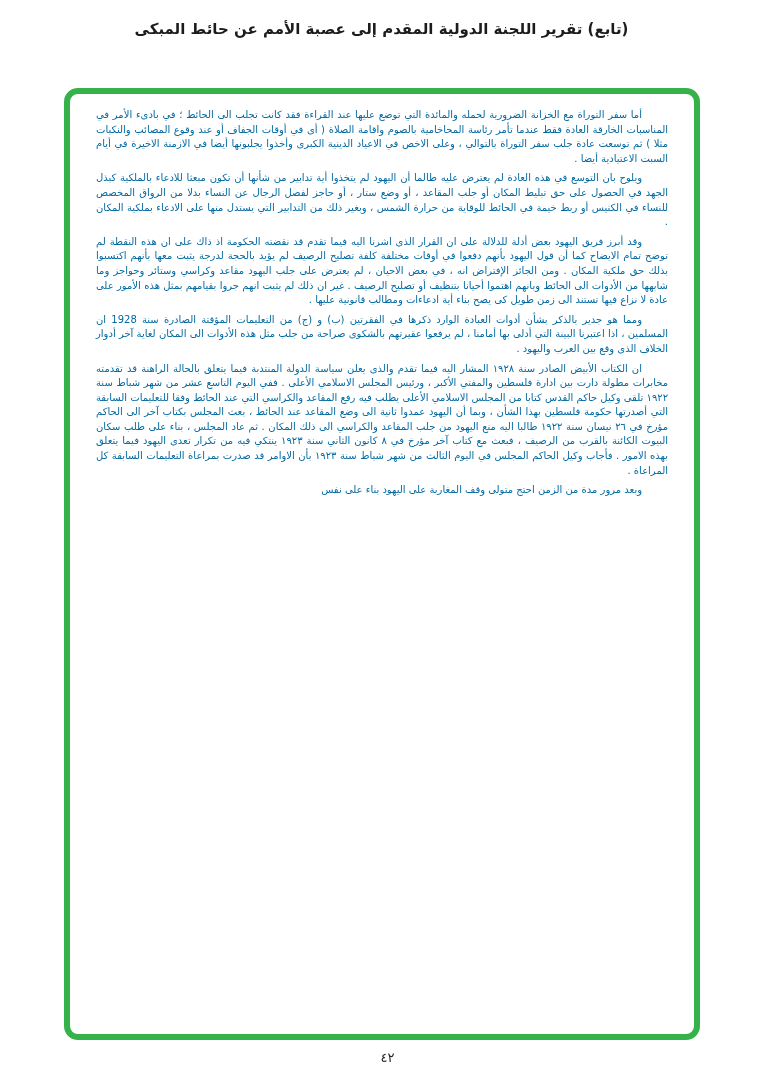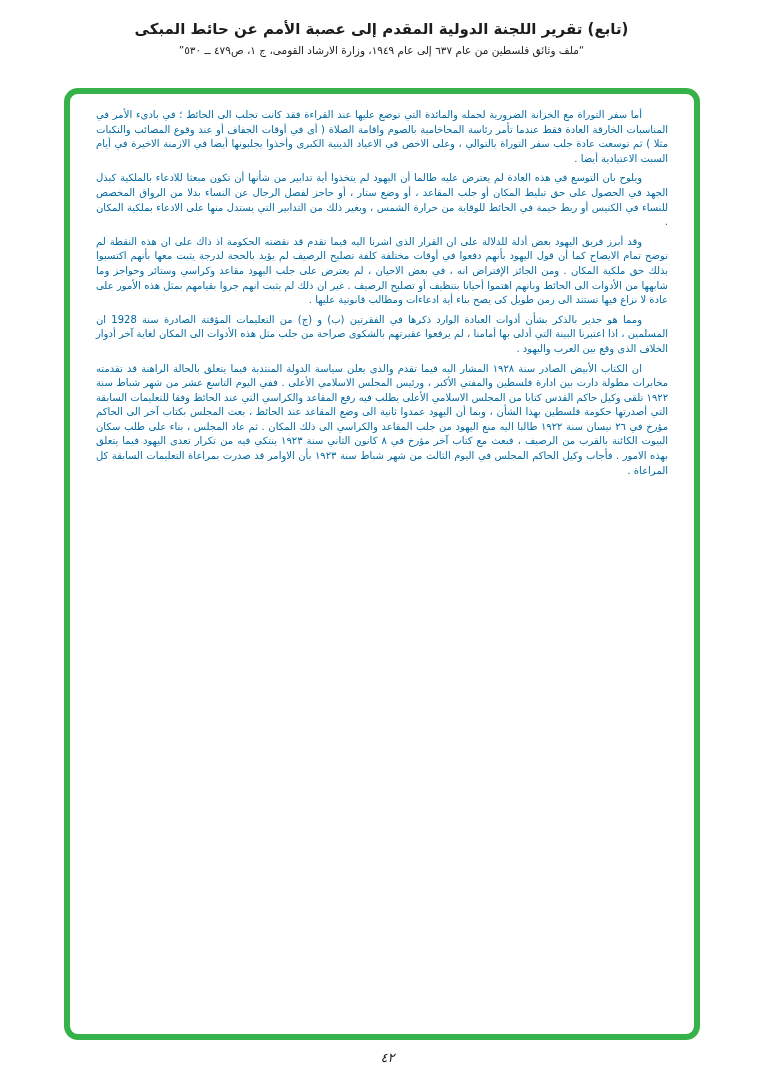--- a/index.html
+++ b/index.html
@@ -56,44 +56,43 @@
     margin: 0 0 5px 0;
     text-indent: 26px;
   }
   .doc-footer {
     position: absolute;
     left: 12px;
     right: 0;
     bottom: 8px;
     text-align: center;
     direction: rtl;
-    font-style: italic;
   }
   .page-number {
     font-size: 13px;
     color: #1c1c1c;
   }
 </style>
 </head>
 <body>
 
 <div class="page">
 
   <header class="doc-header">
     <h1 class="doc-title">(تابع) تقرير اللجنة الدولية المقدم إلى عصبة الأمم عن حائط المبكى</h1>
-    <p class="doc-source">“ملف وثائق فلسطين من عام ٦٣٧ إلى عام ١٩٤٩، وزارة الارشاد القومى، ج ١، ص٤٧٩ ــ ٥٣٠”</p>
   </header>
 
   <div class="green-frame">
     <div class="body-text">
         <p class="para">أما سفر التوراة مع الخزانة الضرورية لحمله والمائدة التي توضع عليها عند القراءة فقد كانت تجلب الى الحائط ؛ في بادىء الأمر في المناسبات الخارقة العادة فقط عندما تأمر رئاسة المحاخامية بالصوم واقامة الصلاة ( أى في أوقات الجفاف أو عند وقوع المصائب والنكبات مثلا ) ثم توسعت عادة جلب سفر التوراة بالتوالي ، وعلى الاخص في الاعياد الدينية الكبرى وأخذوا يجلبونها أيضا في الازمنة الاخيرة في أيام السبت الاعتيادية أيضا .</p>
         <p class="para">ويلوح بان التوسع في هذه العادة لم يعترض عليه طالما أن اليهود لم يتخذوا أية تدابير من شأنها أن تكون مبعثا للادعاء بالملكية كبذل الجهد في الحصول على حق تبليط المكان أو جلب المقاعد ، أو وضع ستار ، أو حاجز لفصل الرجال عن النساء بدلا من الرواق المخصص للنساء في الكنيس أو ربط خيمة في الحائط للوقاية من حرارة الشمس ، وبغير ذلك من التدابير التي يستدل منها على الادعاء بملكية المكان .</p>
         <p class="para">وقد أبرز فريق اليهود بعض أدلة للدلالة على ان القرار الذى اشرنا اليه فيما تقدم قد نقضته الحكومة اذ ذاك على ان هذه النقطة لم توضح تمام الايضاح كما أن قول اليهود بأنهم دفعوا في أوقات مختلفة كلفة تصليح الرصيف لم يؤيد بالحجة لدرجة يثبت معها بأنهم اكتسبوا بذلك حق ملكية المكان . ومن الجائز الإفتراض انه ، في بعض الاحيان ، لم يعترض على جلب اليهود مقاعد وكراسي وستائر وحواجز وما شابهها من الأدوات الى الحائط وبانهم اهتموا أحيانا بتنظيف أو تصليح الرصيف . غير ان ذلك لم يثبت انهم جروا بقيامهم بمثل هذه الأمور على عادة لا نزاع فيها تستند الى زمن طويل كى يصح بناء أية ادعاءات ومطالب قانونية عليها .</p>
         <p class="para">ومما هو جدير بالذكر بشأن أدوات العبادة الوارد ذكرها في الفقرتين (ب) و (ج) من التعليمات المؤقتة الصادرة سنة 1928 ان المسلمين ، اذا اعتبرنا البينة التي أدلى بها أمامنا ، لم يرفعوا عقيرتهم بالشكوى صراحة من جلب مثل هذه الأدوات الى المكان لغاية آخر أدوار الخلاف الذى وقع بين العرب واليهود .</p>
         <p class="para">ان الكتاب الأبيض الصادر سنة ١٩٢٨ المشار اليه فيما تقدم والذى يعلن سياسة الدولة المنتدبة فيما يتعلق بالحالة الراهنة قد تقدمته مخابرات مطولة دارت بين ادارة فلسطين والمفتي الأكبر ، ورئيس المجلس الاسلامي الأعلى . ففي اليوم التاسع عشر من شهر شباط سنة ١٩٢٢ تلقى وكيل حاكم القدس كتابا من المجلس الاسلامي الأعلى يطلب فيه رفع المقاعد والكراسي التي عند الحائط وفقا للتعليمات السابقة التي أصدرتها حكومة فلسطين بهذا الشأن ، وبما أن اليهود عمدوا ثانية الى وضع المقاعد عند الحائط ، بعث المجلس بكتاب آخر الى الحاكم مؤرخ في ٢٦ نيسان سنة ١٩٢٢ طالبا اليه منع اليهود من جلب المقاعد والكراسي الى ذلك المكان . ثم عاد المجلس ، بناء على طلب سكان البيوت الكائنة بالقرب من الرصيف ، فبعث مع كتاب آخر مؤرخ في ٨ كانون الثاني سنة ١٩٢٣ ينتكي فيه من تكرار تعدى اليهود فيما يتعلق بهذه الامور . فأجاب وكيل الحاكم المجلس في اليوم الثالث من شهر شباط سنة ١٩٢٣ بأن الاوامر قد صدرت بمراعاة التعليمات السابقة كل المراعاة .</p>
+        <p class="para">وبعد مرور مدة من الزمن احتج متولى وقف المغاربة على اليهود بناء على نفس</p>
       </div>
   </div>
 
   <footer class="doc-footer">
     <span class="page-number">٤٢</span>
   </footer>
 
 </div>
 
 </body></html>

